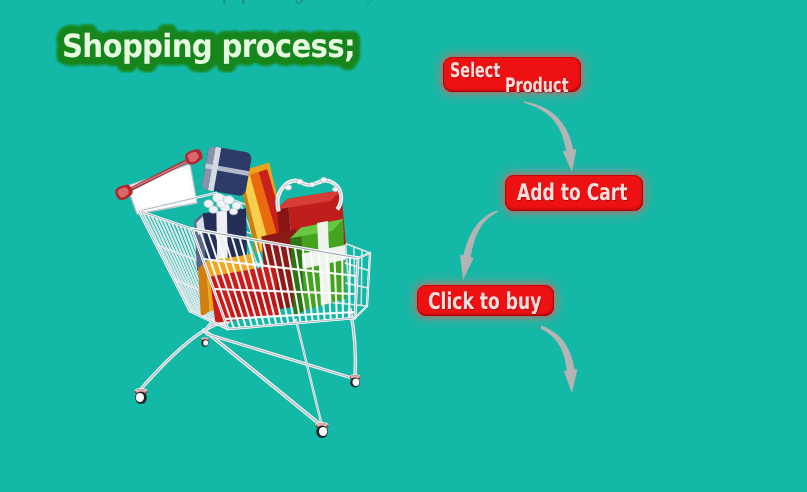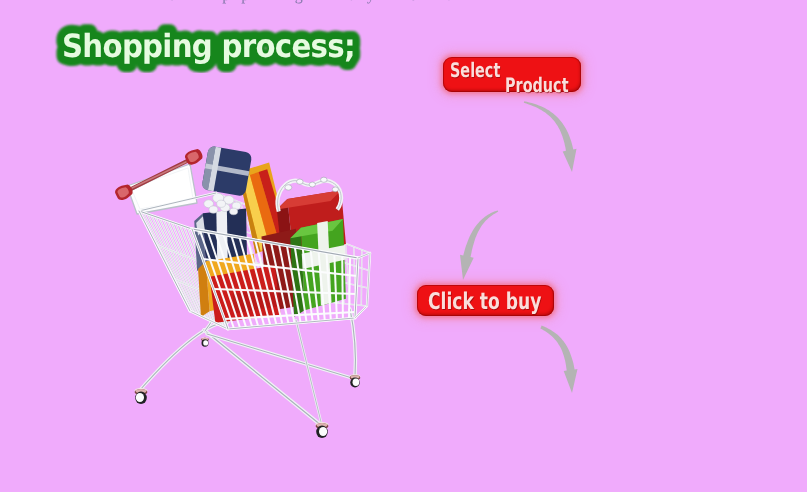--- a/index.html
+++ b/index.html
@@ -1,19 +1,19 @@
 <!DOCTYPE html>
 <html><head>
 <meta charset="utf-8">
 <style>
   html,body{margin:0;padding:0;}
   body{width:807px;height:492px;background:#ffffff;overflow:hidden;
        font-family:"Liberation Sans",sans-serif;
        -webkit-font-smoothing:antialiased;text-rendering:geometricPrecision;}
-  #page{position:relative;width:807px;height:492px;background:#f0abfc;overflow:hidden;}
+  #page{position:relative;width:807px;height:492px;background:#14b8a6;overflow:hidden;}
 
   
   #topcrop{position:absolute;left:168px;top:-13px;width:420px;height:22px;overflow:hidden;
            font-family:"Liberation Serif",serif;font-size:16px;color:#31506b;
            letter-spacing:11px;white-space:nowrap;opacity:0.55;}
 
   
   #title-wrap{position:absolute;left:20px;top:0px;width:420px;height:100px;}
   #title-svg{display:block;width:420px;height:100px;}
   .title-glyphs{
@@ -369,19 +369,22 @@
       <path d="M 497.7 210.4 L 496.0 210.9 L 494.2 211.6 L 492.6 212.3 L 490.9 213.1 L 489.4 213.9 L 487.8 214.8 L 486.4 215.8 L 484.9 216.8 L 483.5 217.9 L 482.2 219.0 L 480.9 220.3 L 479.6 221.5 L 478.4 222.9 L 477.2 224.3 L 476.0 225.7 L 474.9 227.2 L 473.9 228.8 L 472.8 230.5 L 471.9 232.2 L 470.9 234.0 L 470.0 235.8 L 469.1 237.8 L 468.3 239.7 L 467.5 241.8 L 466.7 243.9 L 465.9 246.1 L 465.2 248.3 L 464.5 250.7 L 463.9 253.1 L 463.2 255.5 L 460.0 254.8 L 463.0 280.0 L 473.7 257.8 L 470.5 257.1 L 471.0 254.7 L 471.5 252.4 L 471.9 250.2 L 472.5 248.0 L 473.0 245.9 L 473.6 243.9 L 474.2 241.9 L 474.8 240.0 L 475.4 238.1 L 476.1 236.4 L 476.8 234.7 L 477.6 233.0 L 478.3 231.4 L 479.2 229.9 L 480.0 228.4 L 480.9 227.0 L 481.8 225.6 L 482.8 224.3 L 483.8 223.0 L 484.8 221.7 L 485.9 220.6 L 487.1 219.4 L 488.3 218.3 L 489.5 217.2 L 490.9 216.2 L 492.2 215.2 L 493.6 214.3 L 495.1 213.4 L 496.7 212.5 L 498.3 211.6 Z"></path>
       <path d="M 540.4 328.4 L 542.0 329.3 L 543.5 330.2 L 545.0 331.1 L 546.4 332.0 L 547.8 333.0 L 549.1 334.0 L 550.4 335.0 L 551.6 336.1 L 552.7 337.1 L 553.9 338.3 L 554.9 339.4 L 555.9 340.6 L 556.9 341.8 L 557.8 343.1 L 558.6 344.4 L 559.5 345.7 L 560.2 347.1 L 561.0 348.6 L 561.7 350.1 L 562.3 351.6 L 562.9 353.2 L 563.5 354.9 L 564.0 356.6 L 564.5 358.4 L 565.0 360.3 L 565.4 362.2 L 565.8 364.2 L 566.1 366.3 L 566.4 368.4 L 566.7 370.6 L 563.7 371.0 L 572.0 393.0 L 577.5 369.1 L 574.6 369.5 L 574.1 367.1 L 573.7 364.8 L 573.2 362.6 L 572.6 360.5 L 572.0 358.4 L 571.3 356.4 L 570.6 354.4 L 569.9 352.5 L 569.1 350.7 L 568.3 348.9 L 567.4 347.2 L 566.4 345.6 L 565.5 344.0 L 564.4 342.5 L 563.4 341.0 L 562.2 339.7 L 561.1 338.3 L 559.8 337.0 L 558.6 335.8 L 557.3 334.6 L 555.9 333.5 L 554.5 332.5 L 553.0 331.4 L 551.6 330.5 L 550.0 329.6 L 548.4 328.7 L 546.8 327.8 L 545.1 327.1 L 543.4 326.3 L 541.6 325.6 Z"></path>
     </g>
   </svg>
 
   <div class="step" id="step1">
     <span class="lbl l1">Select</span>
     <span class="lbl l2">Product</span>
   </div>
 
+  <div class="step" id="step2">
+    <span class="lbl l1">Add to Cart</span>
+  </div>
 
   <div class="step" id="step3">
     <span class="lbl l1">Click to buy</span>
   </div>
 
 
 </div>
 
 </body></html>

